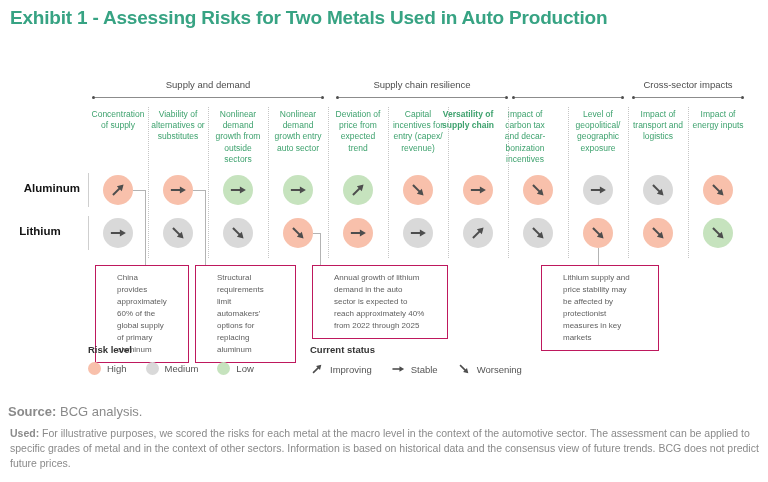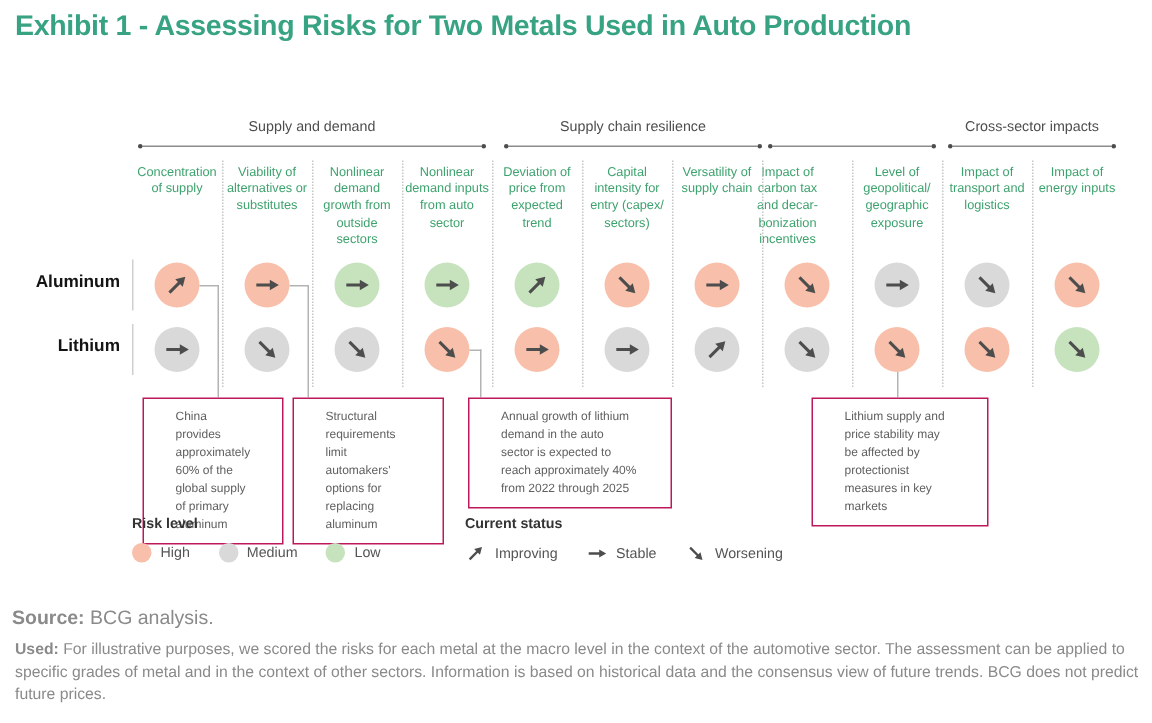--- a/index.html
+++ b/index.html
@@ -54,45 +54,45 @@
       </div>
       <div class="group" style="left: 628px; width: 120px;">
         <div class="group-label">Cross-sector impacts</div>
         <div class="group-line"></div>
       </div>
     </div>
   <div id="colheads">
       <div class="colhead" style="left: 90px; width: 56px;">Concentration of supply</div>
       <div class="colhead" style="left: 150px; width: 56px;">Viability of alternatives or substitutes</div>
       <div class="colhead" style="left: 210px; width: 56px;">Nonlinear demand growth from outside sectors</div>
-      <div class="colhead" style="left: 270px; width: 56px;">Nonlinear demand inputs from auto sector</div>
+      <div class="colhead" style="left: 270px; width: 56px;">Nonlinear demand growth entry auto sector</div>
       <div class="colhead" style="left: 330px; width: 56px;">Deviation of price from expected trend</div>
-      <div class="colhead" style="left: 390px; width: 56px;">Capital intensity for entry (capex/ sectors)</div>
-      <div class="colhead" style="left: 450px; width: 56px;">Versatility of supply chain</div>
+      <div class="colhead" style="left: 390px; width: 56px;">Capital incentives for entry (capex/ revenue)</div>
+      <div class="colhead" style="left: 440px; width: 56px; font-weight: bold;">Versatility of supply chain</div>
       <div class="colhead" style="left: 497px; width: 56px;">Impact of carbon tax and decar­bonization incentives</div>
       <div class="colhead" style="left: 570px; width: 56px;">Level of geopolitical/ geographic exposure</div>
       <div class="colhead" style="left: 630px; width: 56px;">Impact of transport and logistics</div>
       <div class="colhead" style="left: 690px; width: 56px;">Impact of energy inputs</div>
     </div>
   <div id="seps">
       <div class="sep" style="left: 148px;"></div>
       <div class="sep" style="left: 208px;"></div>
       <div class="sep" style="left: 268px;"></div>
       <div class="sep" style="left: 328px;"></div>
       <div class="sep" style="left: 388px;"></div>
       <div class="sep" style="left: 448px;"></div>
       <div class="sep" style="left: 508px;"></div>
       <div class="sep" style="left: 568px;"></div>
       <div class="sep" style="left: 628px;"></div>
       <div class="sep" style="left: 688px;"></div>
     </div>
   <div id="rowlabels">
       <div class="rowlabel" style="top: 182px;">Aluminum</div>
       <div class="rowrule" style="top: 173px;"></div>
-      <div class="rowlabel" style="top: 225px;">Lithium</div>
+      <div class="rowlabel" style="top: 225px; text-align: center;">Lithium</div>
       <div class="rowrule" style="top: 216px;"></div>
     </div>
   <div id="cells">
       <div class="cell risk-high" style="left: 103px; top: 175px;">
         <svg class="arrow" viewBox="0 0 24 24" style="width:18px;height:18px;transform:rotate(-45deg)">
           <line x1="2.5" y1="12" x2="16" y2="12" stroke="#4D4D4D" stroke-width="2.7"></line>
           <polygon points="22.5,12 14.5,7.3 14.5,16.7" fill="#4D4D4D"></polygon>
         </svg>
       </div>
       <div class="cell risk-high" style="left: 163px; top: 175px;">

